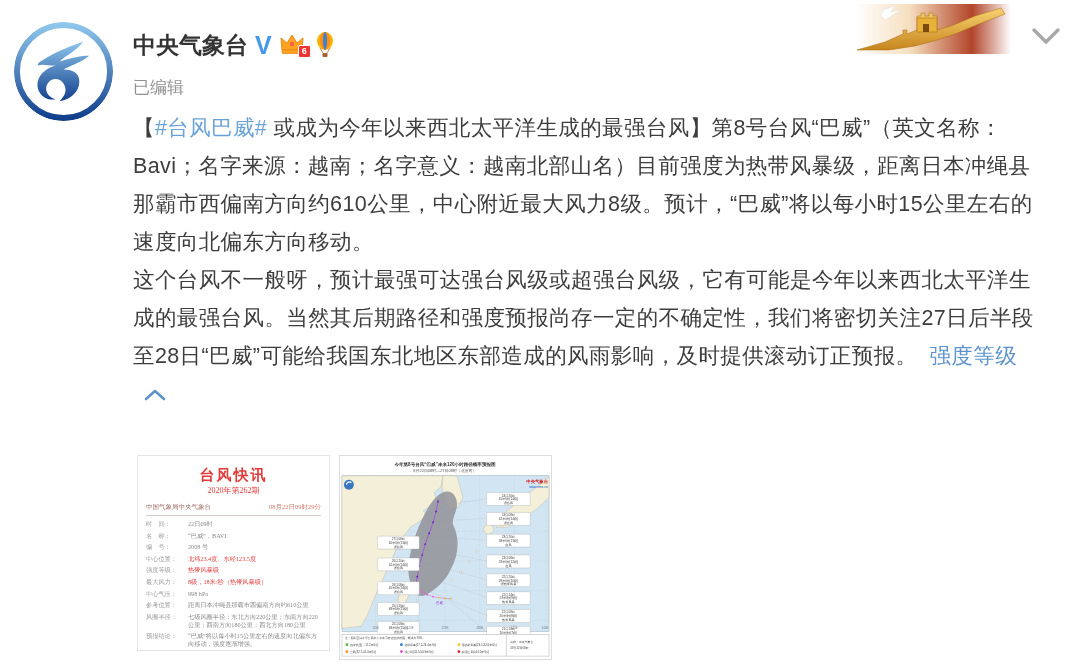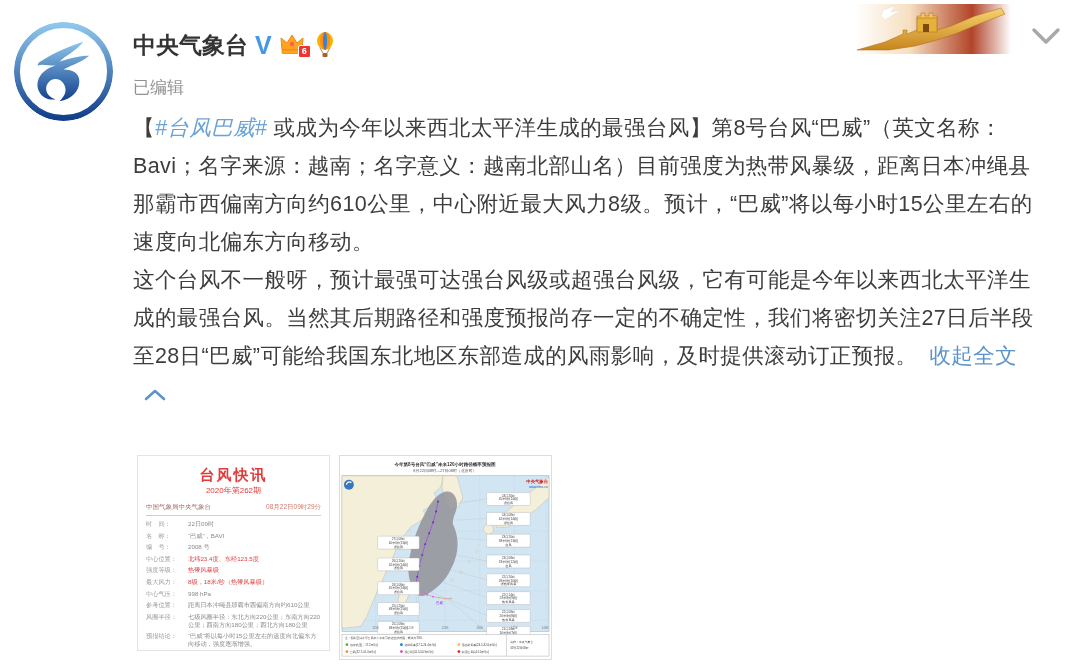--- a/index.html
+++ b/index.html
@@ -15,26 +15,26 @@
   .v-badge{font-size:25px;font-weight:800;color:#4598e8;font-family:"Liberation Sans","DejaVu Sans",sans-serif;line-height:1;}
   .crown-wrap{position:relative;width:30px;height:26px;}
   .crown-level{position:absolute;right:-2px;bottom:0;background:#e33;color:#fff;font-size:9px;font-weight:bold;
     width:11px;height:11px;line-height:11px;text-align:center;border-radius:2px;border:1px solid #fff;}
   .meta-row{position:absolute;left:133px;top:76px;font-size:17px;color:#919191;display:flex;gap:14px;}
   .banner{position:absolute;left:855px;top:4px;width:156px;height:50px;}
   .chevron-down{position:absolute;left:1028px;top:20px;width:36px;height:30px;cursor:pointer;}
   
   .content{position:absolute;left:133px;top:109px;width:905px;font-size:21.5px;line-height:38px;letter-spacing:0.4px;color:#3d3d3d;}
   .content p{margin:0;}
-  .hashtag{color:#6ba3d6;text-decoration:none;cursor:pointer;font-style:italic;}
+  .hashtag{color:#6ba3d6;text-decoration:none;cursor:pointer;}
   .collapse-link{color:#5d93cb;text-decoration:none;cursor:pointer;margin-left:12px;}
   .chevron-up-inline{display:inline-block;vertical-align:middle;margin-left:10px;cursor:pointer;}
   
   .images{position:absolute;left:137px;top:455px;display:flex;gap:9px;align-items:flex-start;}
-  .thumb{background:#fff;cursor:pointer;}
+  .thumb{background:#fff;cursor:pointer;font-family:Liberation Serif, serif;}
   
   .doc{width:193px;height:196px;border:1px solid #e6e3e3;box-sizing:border-box;padding:4px 8px;overflow:hidden;}
   .doc-title{color:#e23b3b;font-weight:bold;font-size:15px;text-align:center;margin-top:6px;letter-spacing:2px;}
   .doc-issue{color:#e23b3b;font-size:8px;text-align:center;}
   .doc-head{display:flex;justify-content:space-between;margin-top:7px;padding-bottom:3px;border-bottom:1px solid #dcc9c9;}
   .doc-agency{font-size:6.5px;color:#9c6a5e;}
   .doc-datetime{font-size:6.5px;color:#d07a6a;}
   .doc-rows{margin-top:4px;}
   .doc-row{display:flex;margin-top:3.6px;}
   .doc-label{width:42px;flex:0 0 42px;font-size:6.2px;color:#9a9a9a;line-height:8px;}
@@ -102,21 +102,21 @@
   <rect x="68" y="20" width="6" height="8" fill="#7d4a10"></rect>
   <path fill="#ffffff" stroke="#d8d8d8" stroke-width="0.4" d="M28,6 L40,2 L36,8 L46,6 L36,12 L30,16 L26,12 Z"></path>
 </svg>
 
 <svg class="chevron-down" viewBox="0 0 36 30">
   <polyline points="6,10 18,22 30,10" fill="none" stroke="#a8a8a8" stroke-width="3.5" stroke-linecap="round" stroke-linejoin="round"></polyline>
 </svg>
 
 <div class="content">
   <p><span>【</span><a class="hashtag">#台风巴威#</a><span> 或成为今年以来西北太平洋生成的最强台风】第8号台风“巴威”（英文名称：Bavi；名字来源：越南；名字意义：越南北部山名）目前强度为热带风暴级，距离日本冲绳县那霸市西偏南方向约610公里，中心附近最大风力8级。预计，“巴威”将以每小时15公里左右的速度向北偏东方向移动。</span></p>
-  <p><span>这个台风不一般呀，预计最强可达强台风级或超强台风级，它有可能是今年以来西北太平洋生成的最强台风。当然其后期路径和强度预报尚存一定的不确定性，我们将密切关注27日后半段至28日“巴威”可能给我国东北地区东部造成的风雨影响，及时提供滚动订正预报。</span><a class="collapse-link">收起全文</a><svg class="chevron-up-inline" width="24" height="16" viewBox="0 0 24 16">
+  <p><span>这个台风不一般呀，预计最强可达强台风级或超强台风级，它有可能是今年以来西北太平洋生成的最强台风。当然其后期路径和强度预报尚存一定的不确定性，我们将密切关注27日后半段至28日“巴威”可能给我国东北地区东部造成的风雨影响，及时提供滚动订正预报。</span><a class="collapse-link">强度等级</a><svg class="chevron-up-inline" width="24" height="16" viewBox="0 0 24 16">
         <polyline points="3,12 12,4 21,12" fill="none" stroke="#5d93cb" stroke-width="2.6" stroke-linecap="round" stroke-linejoin="round"></polyline>
       </svg></p>
 </div>
 
 <div class="images">
 
   <div class="thumb doc">
     <div class="doc-title">台风快讯</div>
     <div class="doc-issue">2020年第262期</div>
     <div class="doc-head">

